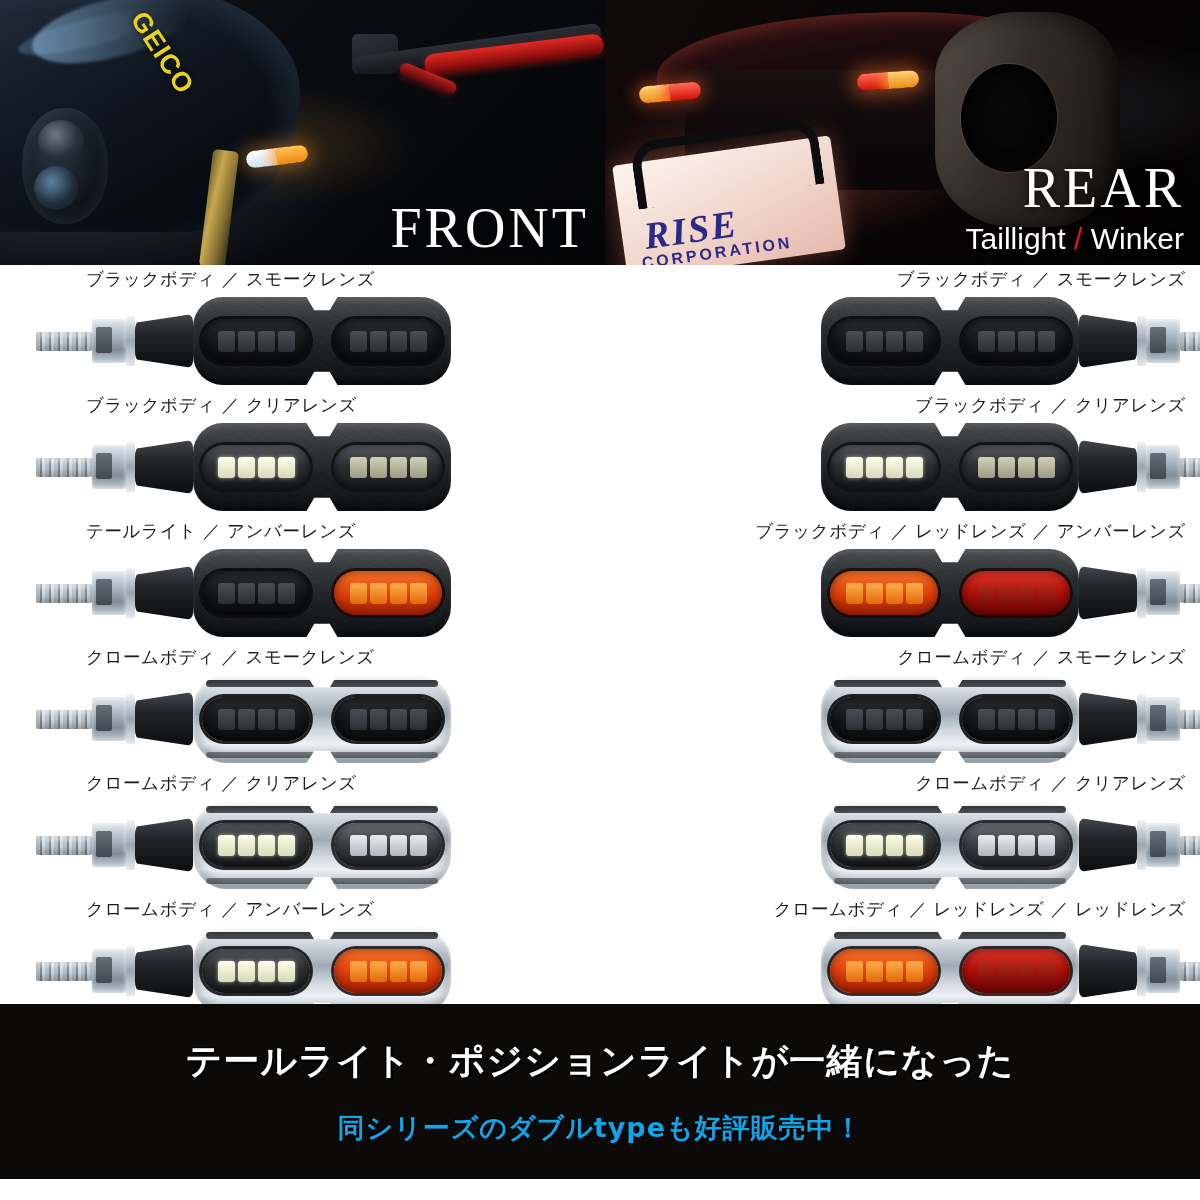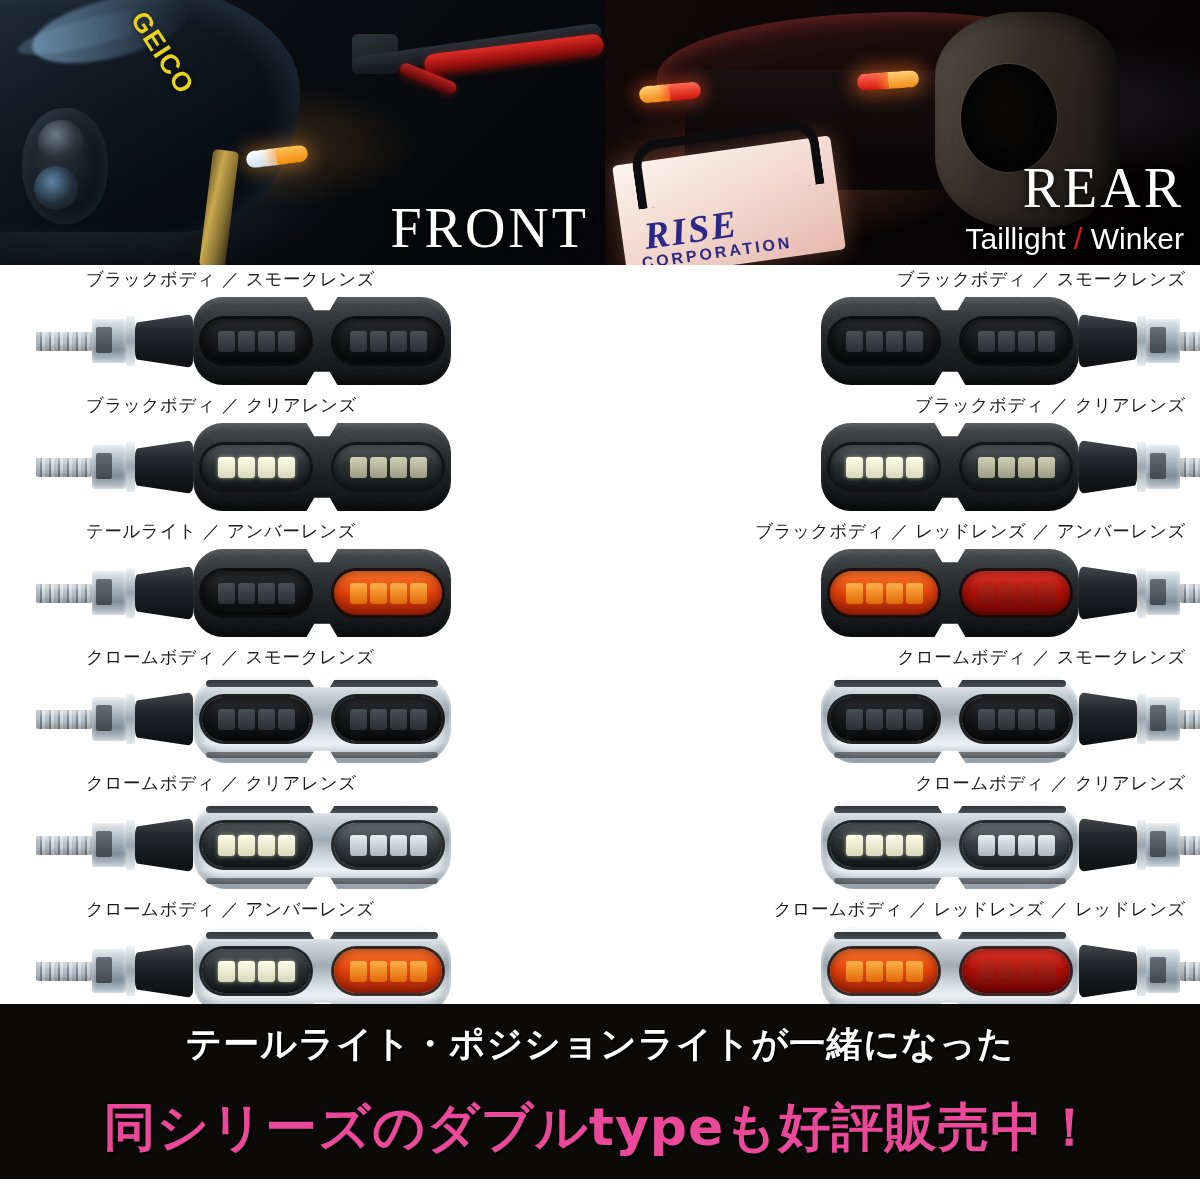--- a/index.html
+++ b/index.html
@@ -188,21 +188,21 @@
   .led.reddark{background:linear-gradient(180deg,#b8281a,#7a1009);}
   .led.greydark{background:linear-gradient(180deg,#4a4f53,#2b2f33);}
   .led.clearchip{background:linear-gradient(180deg,#e9edf0,#aeb6bc);}
 
   
   .footer{position:absolute;left:0;top:1004px;width:1200px;height:175px;background:#0b0a08;
     display:flex;flex-direction:column;align-items:center;justify-content:center;gap:12px;}
   .f1,.f2{font-family:"DejaVu Sans","Liberation Sans",sans-serif;font-weight:bold;
     white-space:nowrap;letter-spacing:1px;}
   .f1{font-size:36px;color:#ffffff;text-shadow:2px 2px 0 #000,-1px -1px 0 #000;}
-  .f2{font-size:52px;color:#ec4899;margin-top:12px;text-shadow:2px 2px 0 #000,-1px -1px 0 #000;}
+  .f2{font-size:27px;color:#0ea5e9;margin-top:12px;text-shadow:2px 2px 0 #000,-1px -1px 0 #000;}
 </style>
 </head>
 <body>
 
 <div class="page">
 
   <div class="header">
 
     <div class="hpanel front">
       <div class="front-bg"></div>

